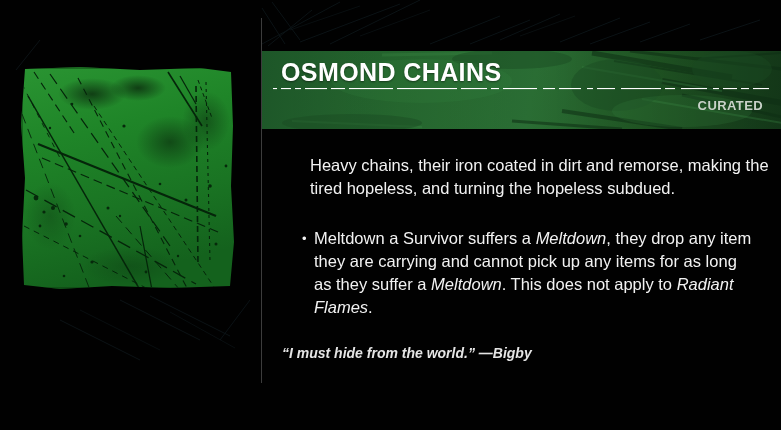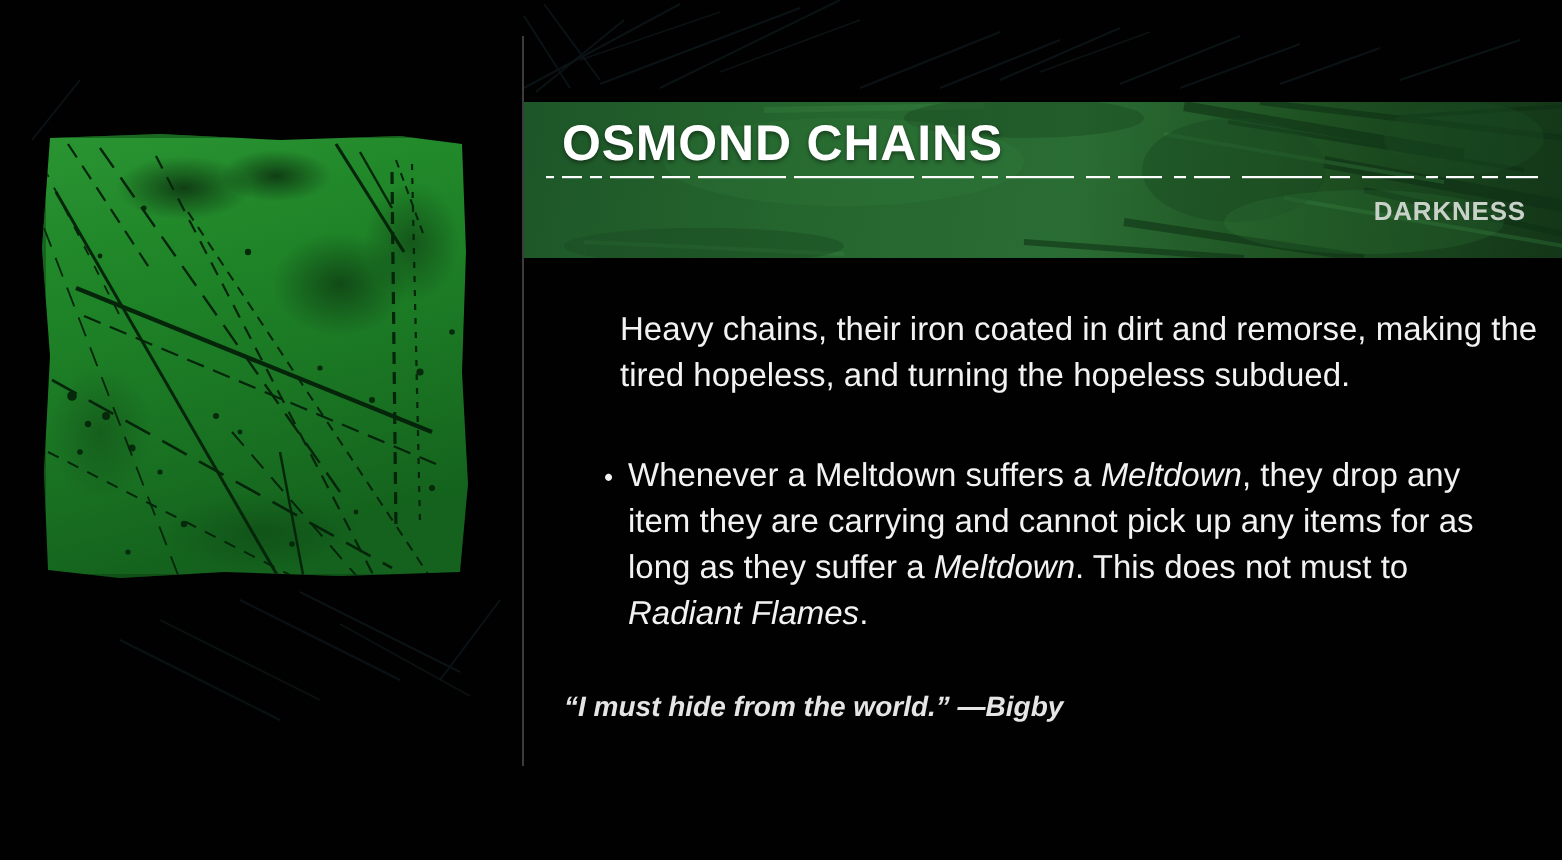--- a/index.html
+++ b/index.html
@@ -358,25 +358,25 @@
           <rect x="350" y="1" width="40" height="1.1"></rect>
           <rect x="394" y="1" width="10" height="1.1"></rect>
           <rect x="410" y="1" width="26" height="1.1"></rect>
           <rect x="442" y="1" width="6" height="1.1"></rect>
           <rect x="452" y="1" width="14" height="1.1"></rect>
           <rect x="470" y="1" width="8" height="1.1"></rect>
           <rect x="482" y="1" width="16" height="1.1"></rect>
         </g>
       </svg>
 
-      <div id="rarity">DARKNESS</div>
+      <div id="rarity">CURATED</div>
     </div>
 
     <div id="card-body">
       <div id="desc">Heavy chains, their iron coated in dirt and remorse, making the tired hopeless, and turning the hopeless subdued.</div>
       <ul id="effects">
-          <li><span>Whenever a Meltdown suffers a </span><em>Meltdown</em><span>, they drop any item they are carrying and cannot pick up any items for as long as they suffer a </span><em>Meltdown</em><span>. This does not must to </span><em>Radiant Flames</em><span>.</span></li>
+          <li><span>Meltdown a Survivor suffers a </span><em>Meltdown</em><span>, they drop any item they are carrying and cannot pick up any items for as long as they suffer a </span><em>Meltdown</em><span>. This does not apply to </span><em>Radiant Flames</em><span>.</span></li>
         </ul>
       <div id="flavor">“I must hide from the world.” —Bigby</div>
     </div>
 
   </div>
 </div>
 
 </body></html>

